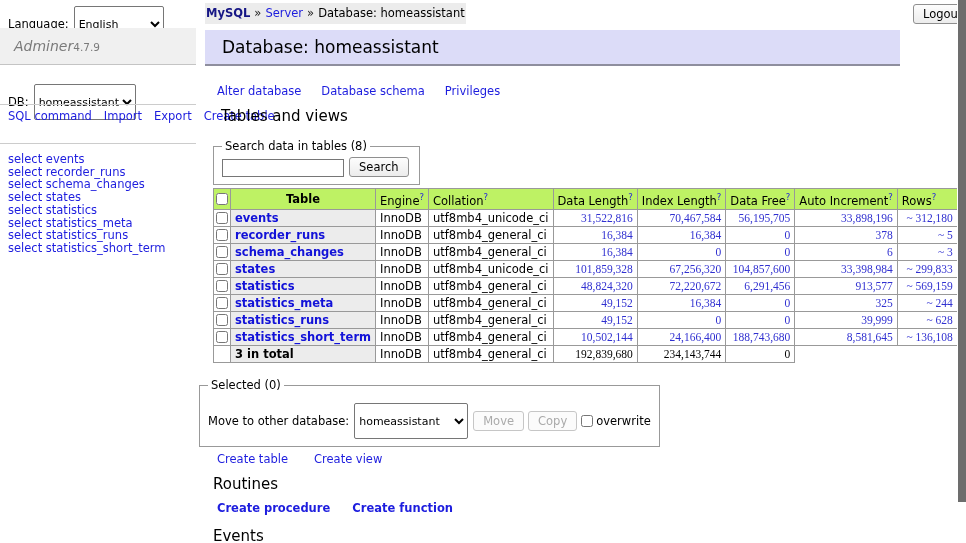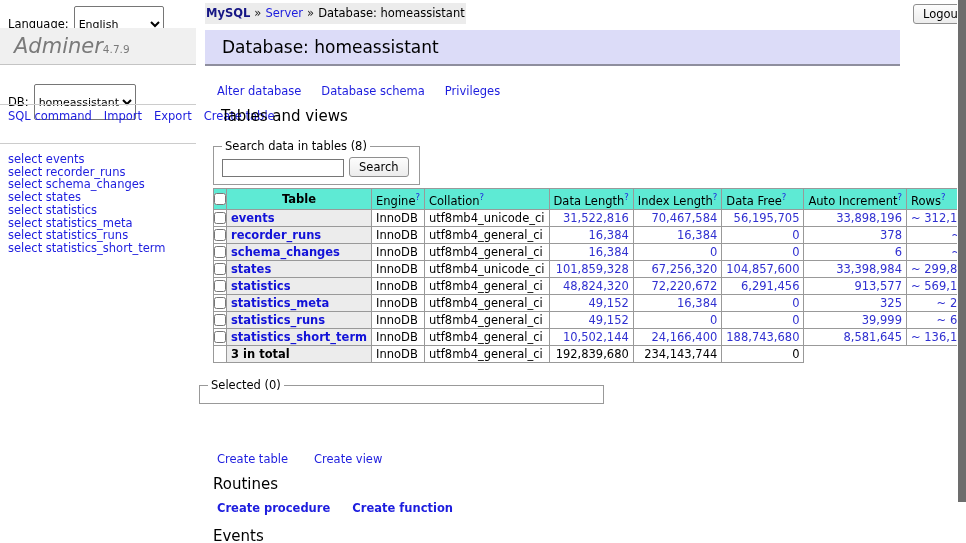--- a/index.html
+++ b/index.html
@@ -15,21 +15,21 @@
 
   .logout-btn { position:absolute; top:4px; left:913px; }
 
   button, .btn { font-family:"DejaVu Sans",sans-serif; font-size:11.5px; padding:2px 9px;
     border:1px solid #8f8f8f; border-radius:3px; background:linear-gradient(#fdfdfd,#ececec); color:#000; cursor:pointer; }
   button:disabled { color:#aaa; border-color:#c6c6c6; background:#fbfbfb; }
 
   
   .app-banner { position:absolute; top:28px; left:0; width:196px; height:37px; background:#f0f0f0;
     border-bottom:1px solid #c4c4c4; line-height:36px; padding-left:14px; color:#7a7a7a; }
-  .app-banner .app-name { font-style:italic; font-size:21px; }
+  .app-banner .app-name { font-style:italic; font-size:14px; }
   .app-banner .app-version { font-size:10.5px; margin-left:0; }
 
   .db-row { position:absolute; top:84px; left:8px; }
   .db-row label { margin-right:5px; }
   .db-row select { width:102px; }
 
   .side-rule { position:absolute; left:0; width:196px; border:none; border-top:1px solid #ccc; }
   .rule1 { top:104px; } .rule2 { top:143px; }
 
   .side-links { position:absolute; top:110px; left:8px; width:172px; line-height:13.5px; }
@@ -55,27 +55,27 @@
   .h3-events { top:527px; }
 
   fieldset { border:1px solid #999; padding:4px 8px 7px; background:#fff; }
   legend { font-size:11.5px; padding:0 3px; }
   .search-fs { position:absolute; top:139px; left:213px; width:207px; }
   .search-fs input[type=text] { width:122px; height:18px; border:1px solid #767676; margin-right:5px; font-size:11.5px; padding:0 3px; vertical-align:middle; }
 
   
   table { position:absolute; top:188px; left:213px; border-collapse:collapse; table-layout:fixed; font-size:11.5px; }
   td, th { border:1px solid #999; padding:1px 4px; height:17px; line-height:14px; overflow:hidden; white-space:nowrap; }
-  thead td, thead th { background:#5eead4; }
+  thead td, thead th { background:#bef264; }
   thead th { text-align:center; font-weight:bold; }
   sup { color:#1d1dde; font-size:8.5px; }
   tbody th, tfoot th { background:#ececec; text-align:left; font-weight:bold; }
   tbody th a { font-weight:bold; color:#1212d8; }
   td.check { text-align:center; padding:0; }
-  td.num { text-align:right; }
+  td.num { text-align:right;font-family:Liberation Serif, serif; }
   td.num a { color:#3030d0; }
   tfoot td.num { color:#000; }
   td.ghost { border:none; background:transparent; }
   input[type=checkbox] { width:12px; height:12px; vertical-align:middle; }
 
   
   .selected-fs { position:absolute; top:378px; left:199px; width:405px; }
   .selected-fs .btn-row button { margin-right:4px; }
   .selected-fs .move-row { margin-top:7px; white-space:nowrap; }
   .selected-fs .move-row select { width:114px; margin:0 5px; }
@@ -277,20 +277,23 @@
       <td class="num">192,839,680</td>
       <td class="num">234,143,744</td>
       <td class="num">0</td>
       <td class="ghost" colspan="3"></td>
     </tr>
   </tfoot>
 </table>
 
 <fieldset class="selected-fs">
   <legend>Selected (0)</legend>
+  <div class="move-row">
+    <span>Move to other database:</span><select><option>homeassistant</option></select><button disabled="">Move</button><button disabled="">Copy</button><input type="checkbox" style=""><label class="ovw">overwrite</label>
+  </div>
 </fieldset>
 
 <div class="create-links">
   <a>Create table</a><a>Create view</a>
 </div>
 
 <h3 class="h3 h3-routines">Routines</h3>
 
 <div class="routine-links">
   <a>Create procedure</a><a>Create function</a>

